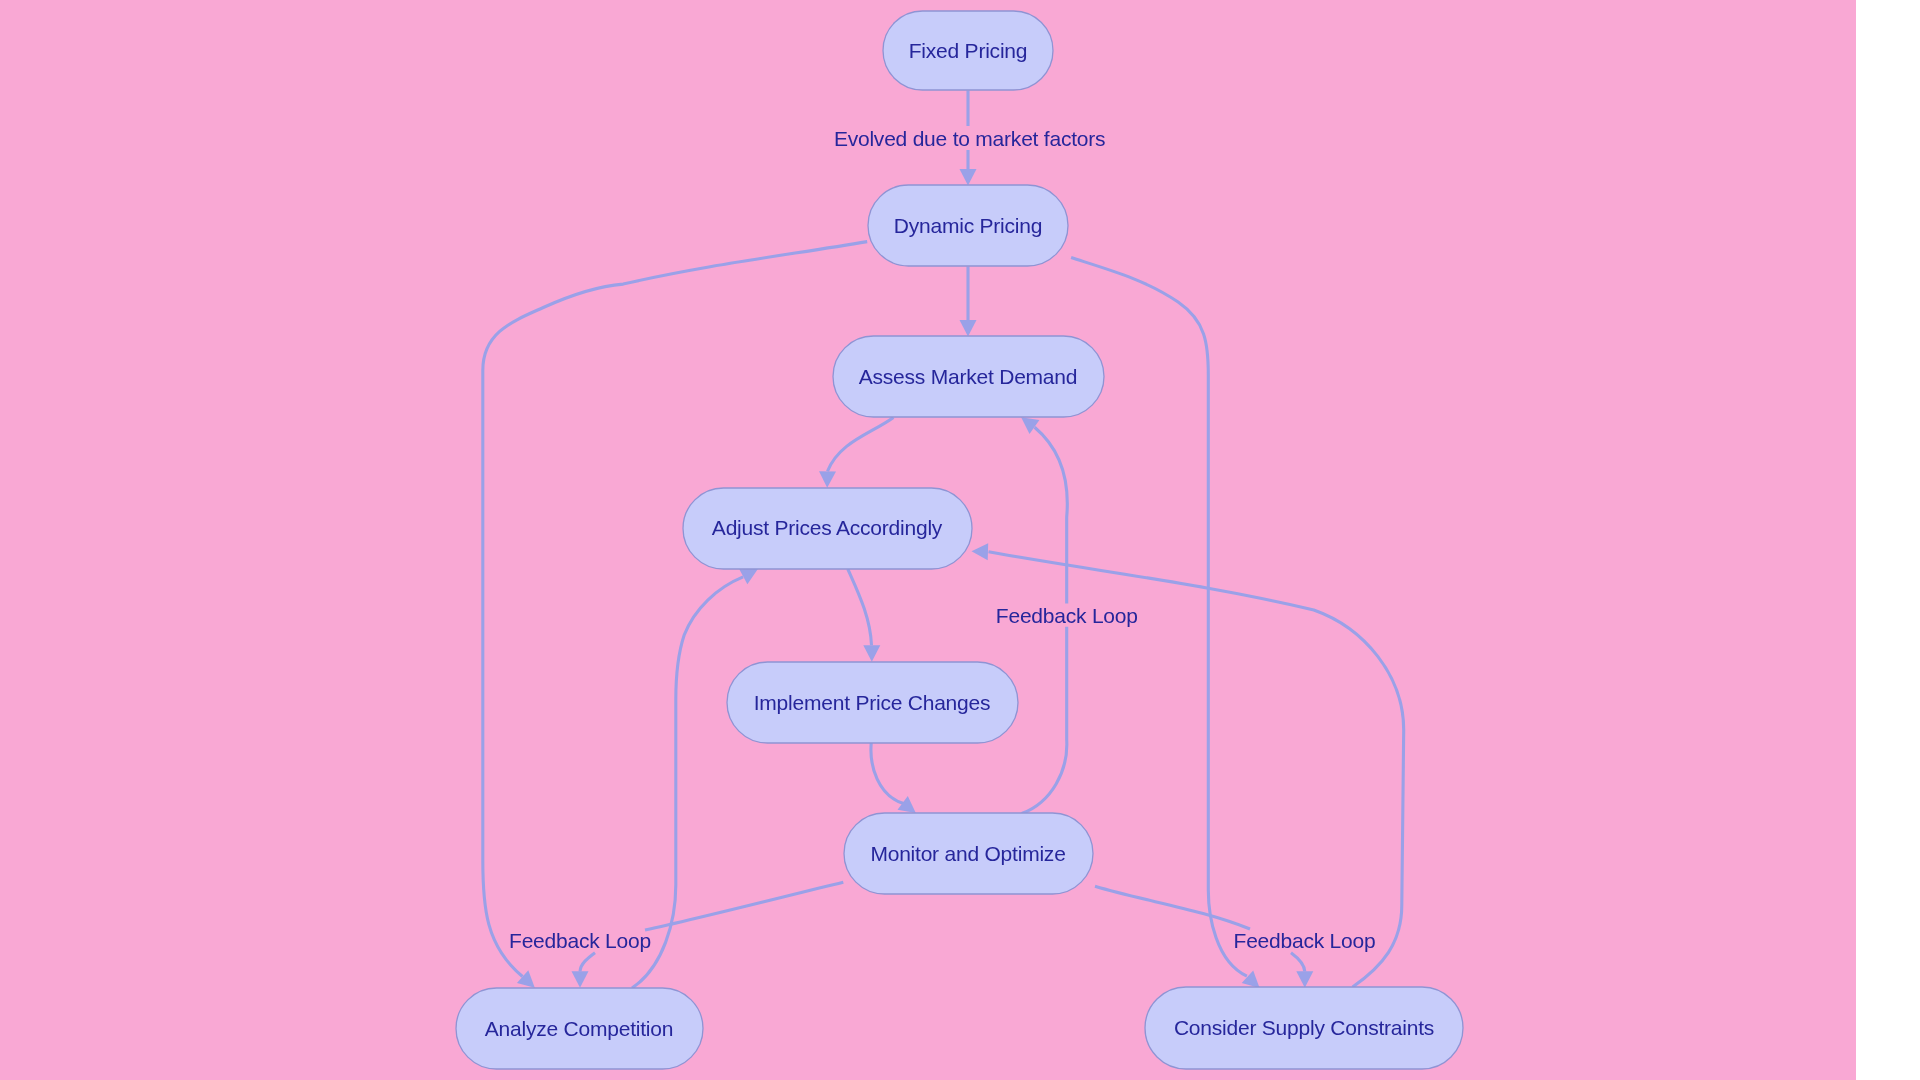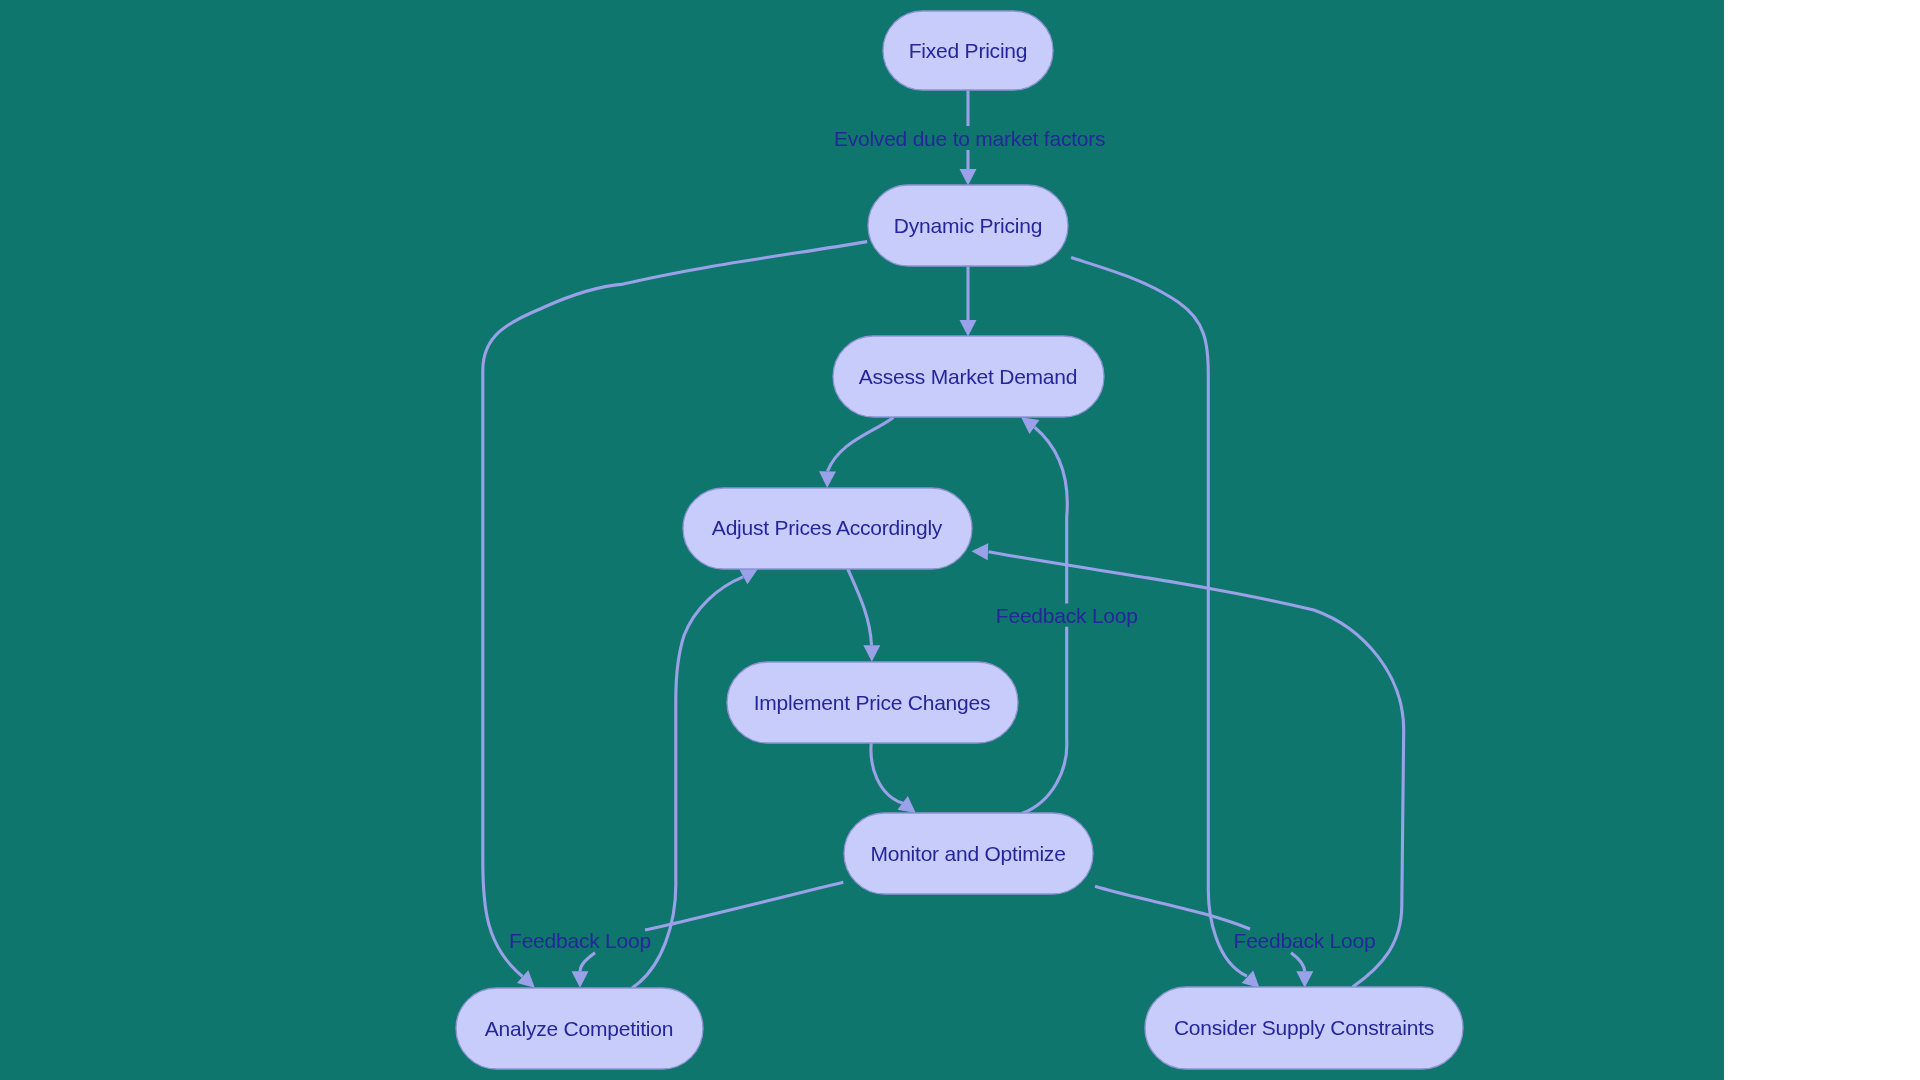--- a/index.html
+++ b/index.html
@@ -1,18 +1,18 @@
 <!DOCTYPE html>
 <html><head>
 <meta charset="utf-8">
 <style>
   html,body{margin:0;padding:0;}
   body{width:1920px;height:1080px;background:#ffffff;overflow:hidden;
        font-family:"Liberation Sans",sans-serif;}
-  #stage{position:relative;width:1724px;height:1080px;background:#0f766e;text-align:right;}
+  #stage{position:relative;width:1856px;height:1080px;background:#f9a8d4;text-align:right;}
   svg#flow{display:block;}
   
   svg#flow{will-change:transform;}
   .nd-rect{fill:#c7ccfa;stroke:#8f94d4;stroke-width:1.3;}
   .nd-text{fill:#26269b;font-family:"Liberation Sans",sans-serif;font-size:21px;
            letter-spacing:-0.22px;text-anchor:middle;}
   .edge{fill:none;stroke:#9aa1e8;stroke-width:3.1;stroke-linecap:butt;}
   .ahead{fill:#9aa1e8;stroke:none;}
   .elabel{fill:#26269b;font-family:"Liberation Sans",sans-serif;font-size:21px;
           letter-spacing:-0.22px;text-anchor:middle;}

